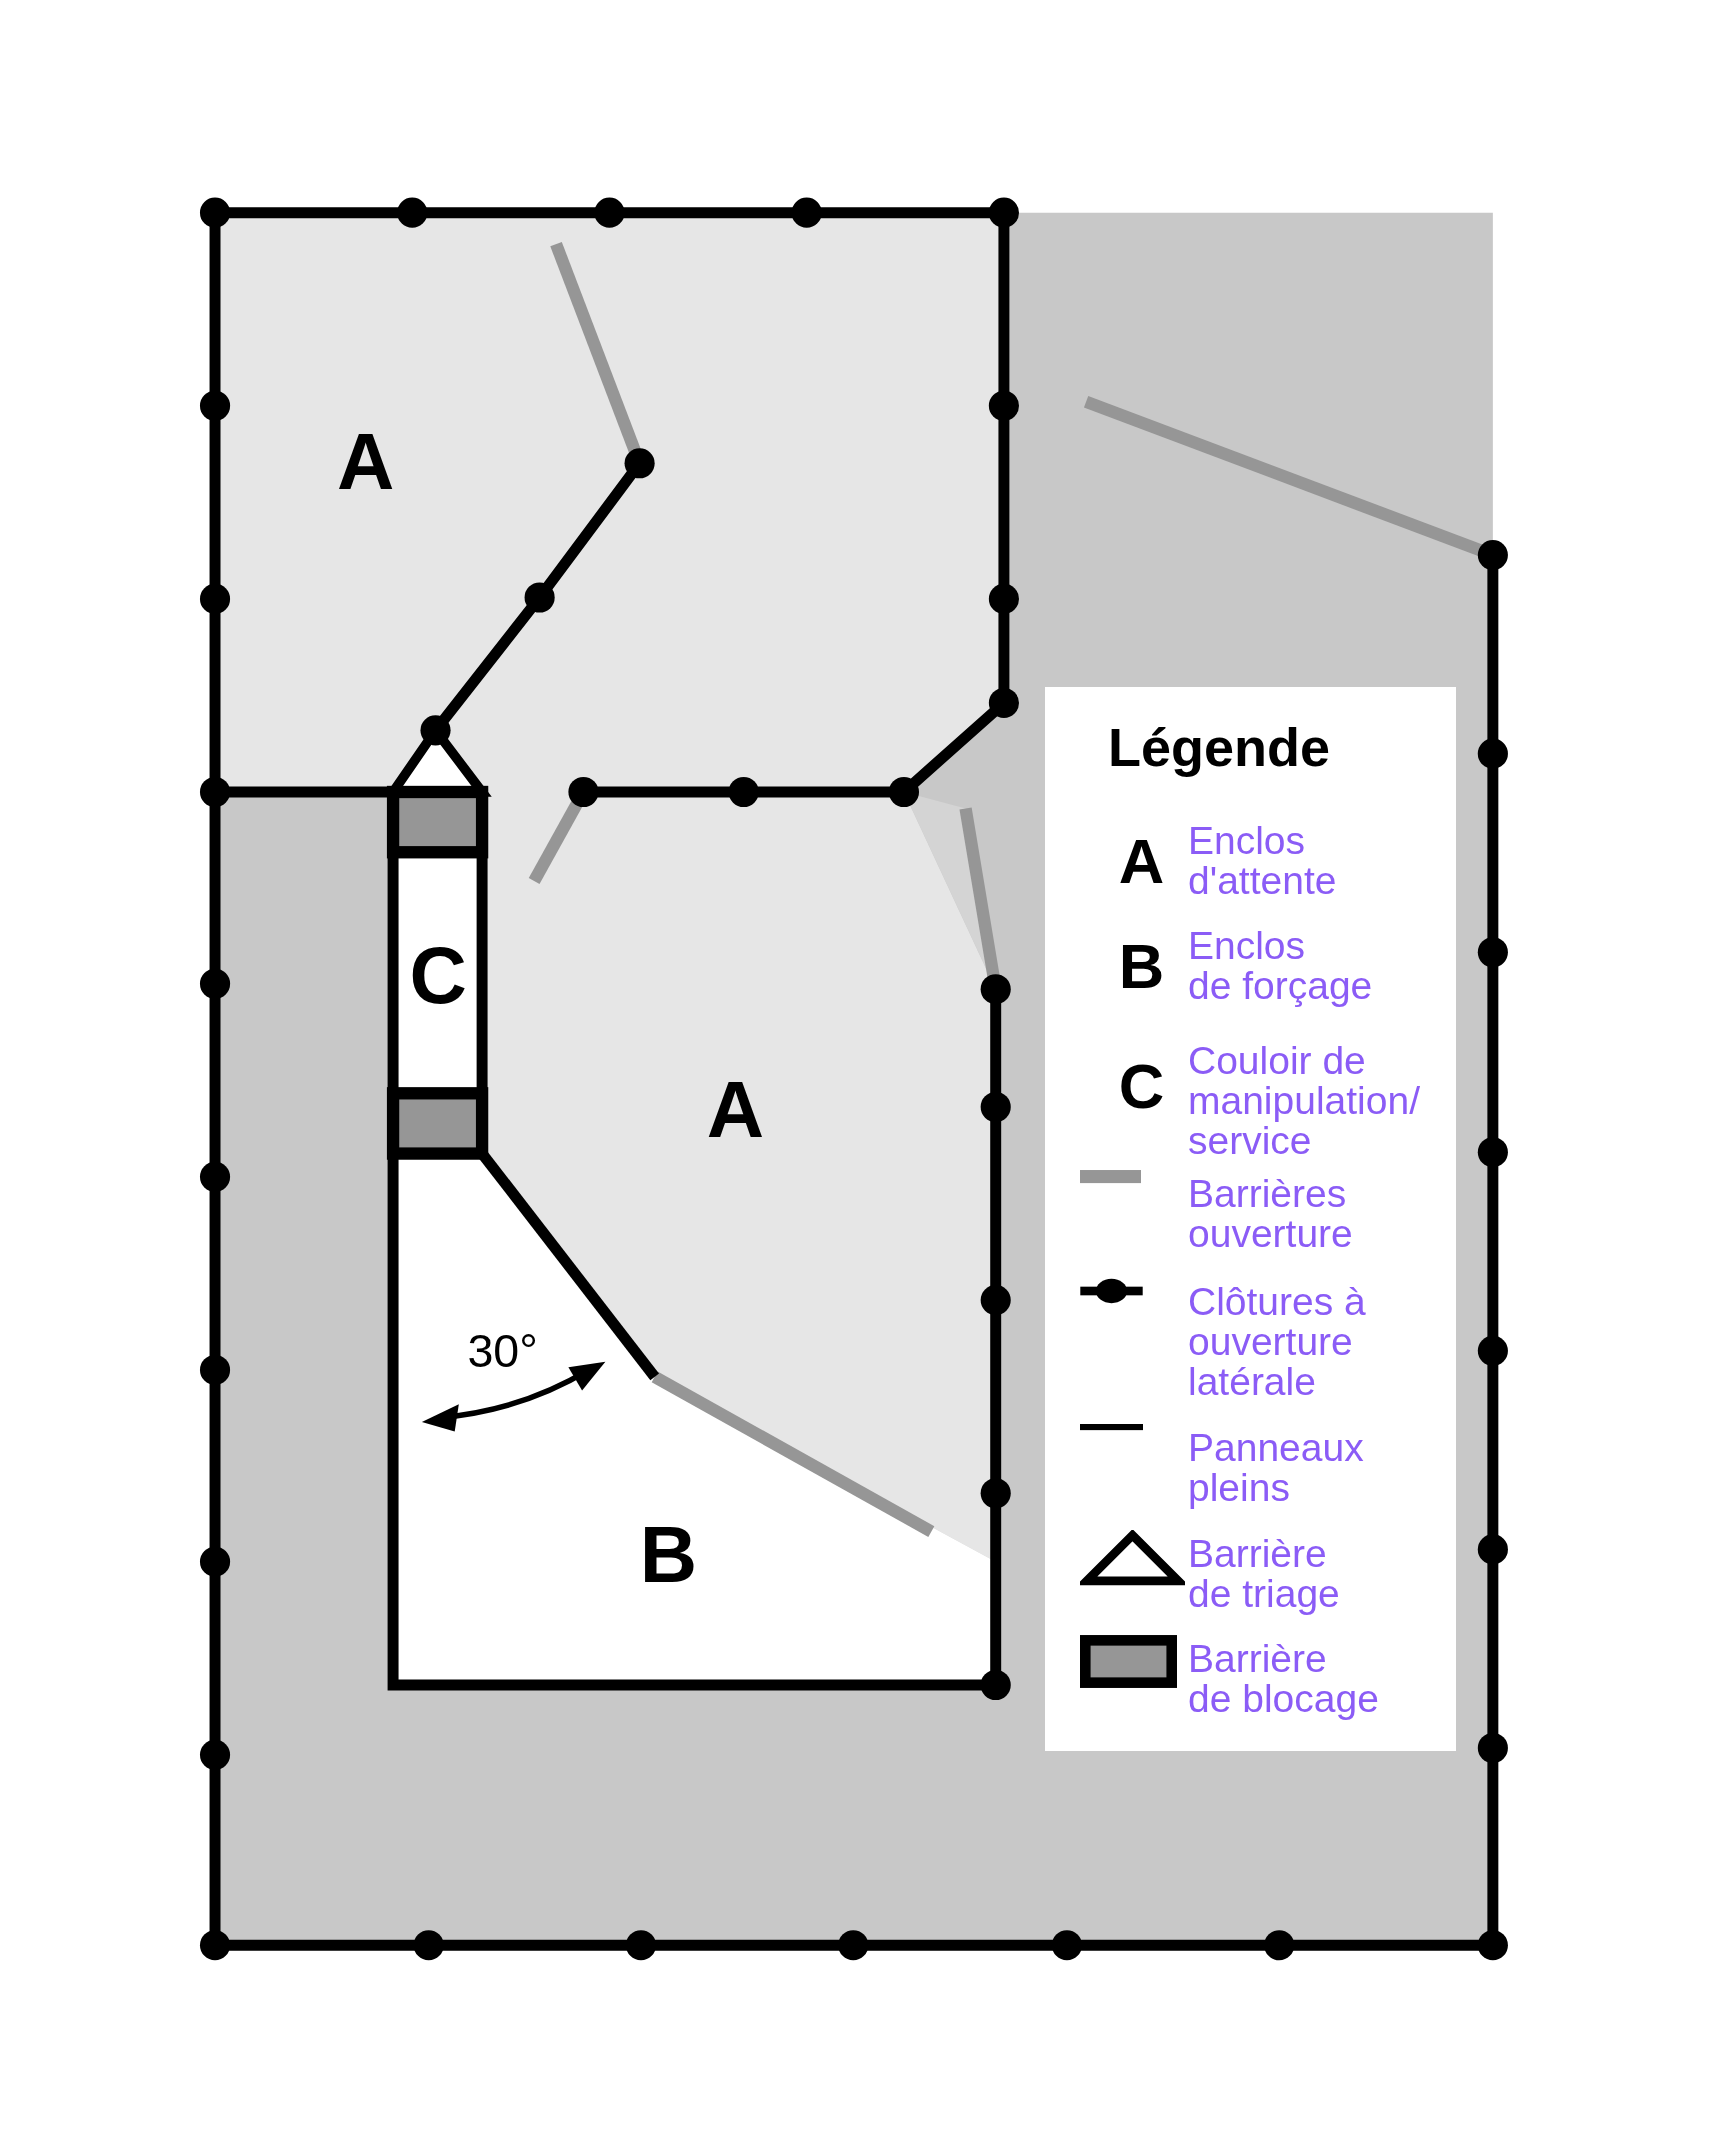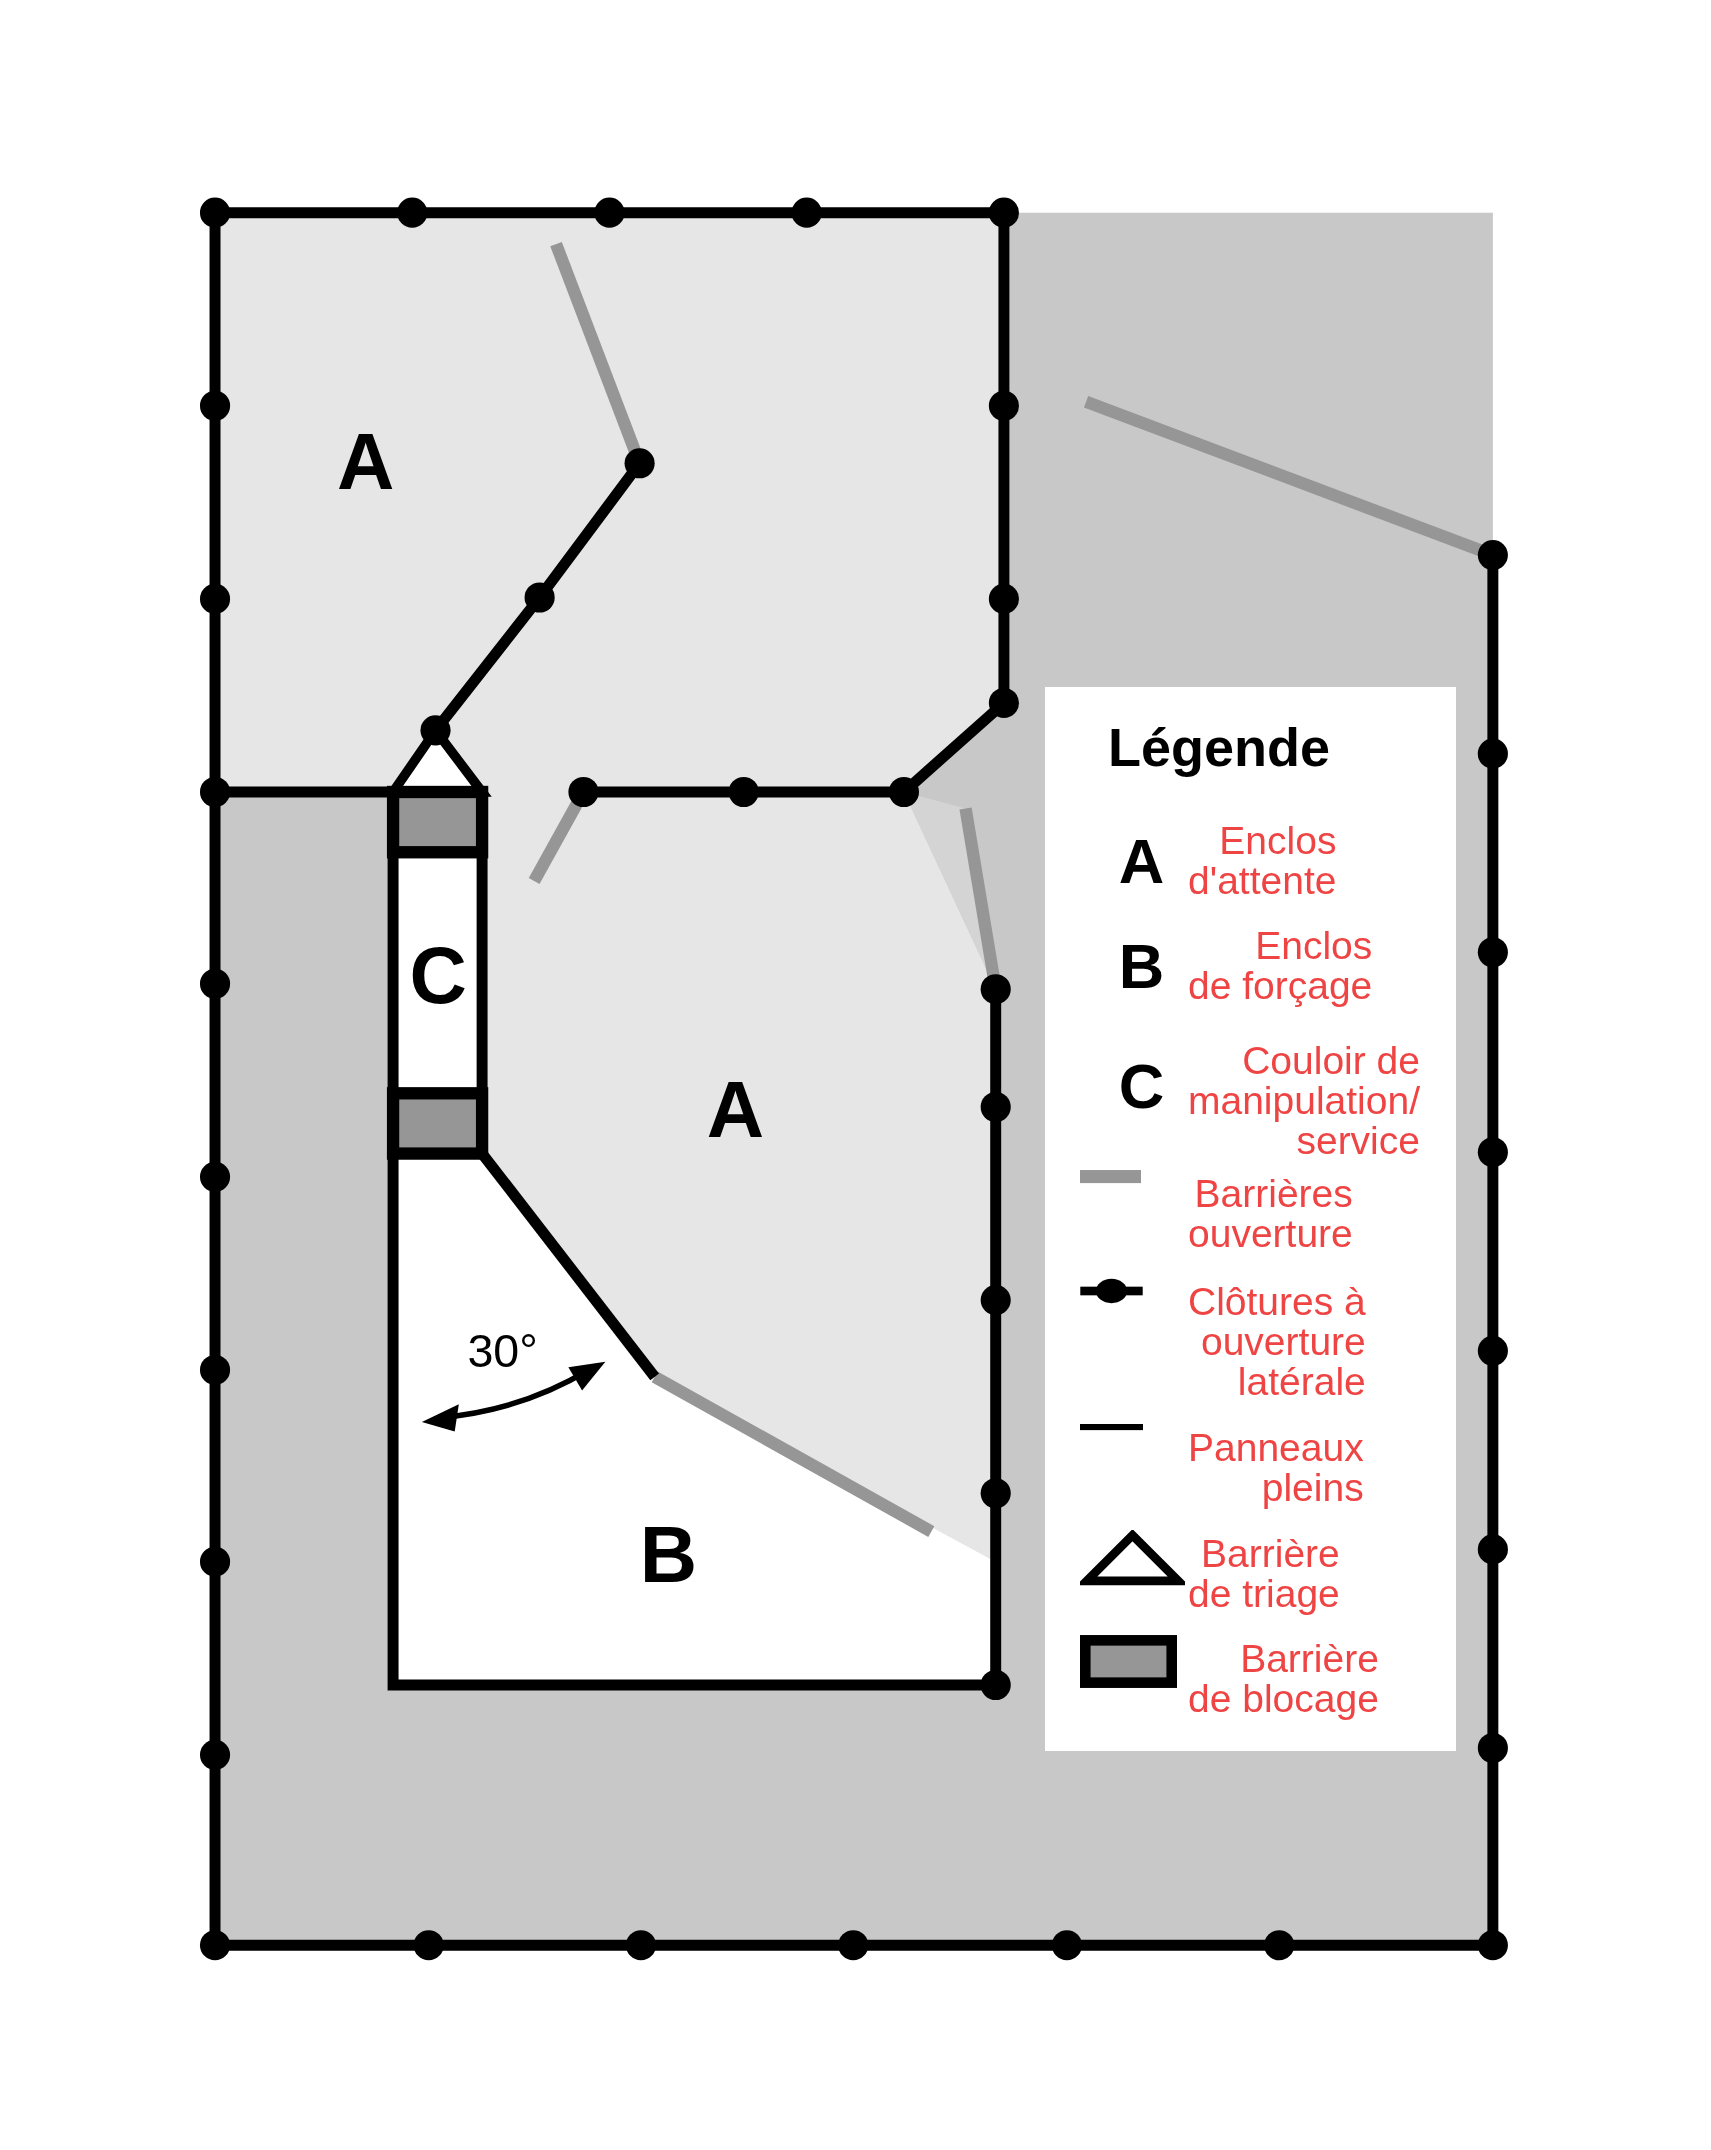--- a/index.html
+++ b/index.html
@@ -1,26 +1,26 @@
 <!DOCTYPE html>
 <html style="font-size:14px"><head>
 <meta charset="utf-8">
 <style>
   html,body{margin:0;padding:0;background:#fff;}
   body{width:1712px;height:2151px;overflow:hidden;}
   #stage{position:relative;width:1712px;height:2151px;}
   svg{position:absolute;left:0;top:0;}
   .zone-label{font-family:"Liberation Sans",sans-serif;font-weight:bold;font-size:58px;fill:#000;}
   .angle-label{font-family:"Liberation Sans",sans-serif;font-size:34px;fill:#000;}
-  .legend{position:absolute;left:1045px;top:687px;width:411px;height:1064px;background:#fff;box-sizing:border-box;text-align:right;}
+  .legend{position:absolute;left:1045px;top:687px;width:411px;height:1064px;background:#fff;box-sizing:border-box;}
   .legend-title{position:absolute;left:63px;top:33px;font-family:"Liberation Sans",sans-serif;font-weight:bold;font-size:54px;line-height:1;color:#000;}
   .legend-row{position:absolute;left:0;width:411px;}
   .legend-sym{position:absolute;left:35px;width:123px;display:flex;align-items:center;justify-content:center;}
   .legend-letter{font-family:"Liberation Sans",sans-serif;font-weight:bold;font-size:63px;line-height:1;color:#000;}
-  .legend-text{position:absolute;left:143px;font-family:"Liberation Sans",sans-serif;font-size:39px;line-height:40px;color:#ef4444;white-space:pre-line;}
+  .legend-text{position:absolute;left:143px;font-family:"Liberation Sans",sans-serif;font-size:39px;line-height:40px;color:#8b5cf6;white-space:pre-line;}
 </style>
 </head>
 <body>
 
 <div id="stage">
 <svg width="1712" height="2151" viewBox="0 0 1250 1570">
 
   <path fill="#c8c8c8" d="M157,578 L157,1420 L1090,1420 L1090,405 L1090,155 L733,155 L733,513 L660,578 Z"></path>
 
   <path fill="#e6e6e6" d="M157,155 L733,155 L733,513 L660,578 L157,578 Z"></path>

